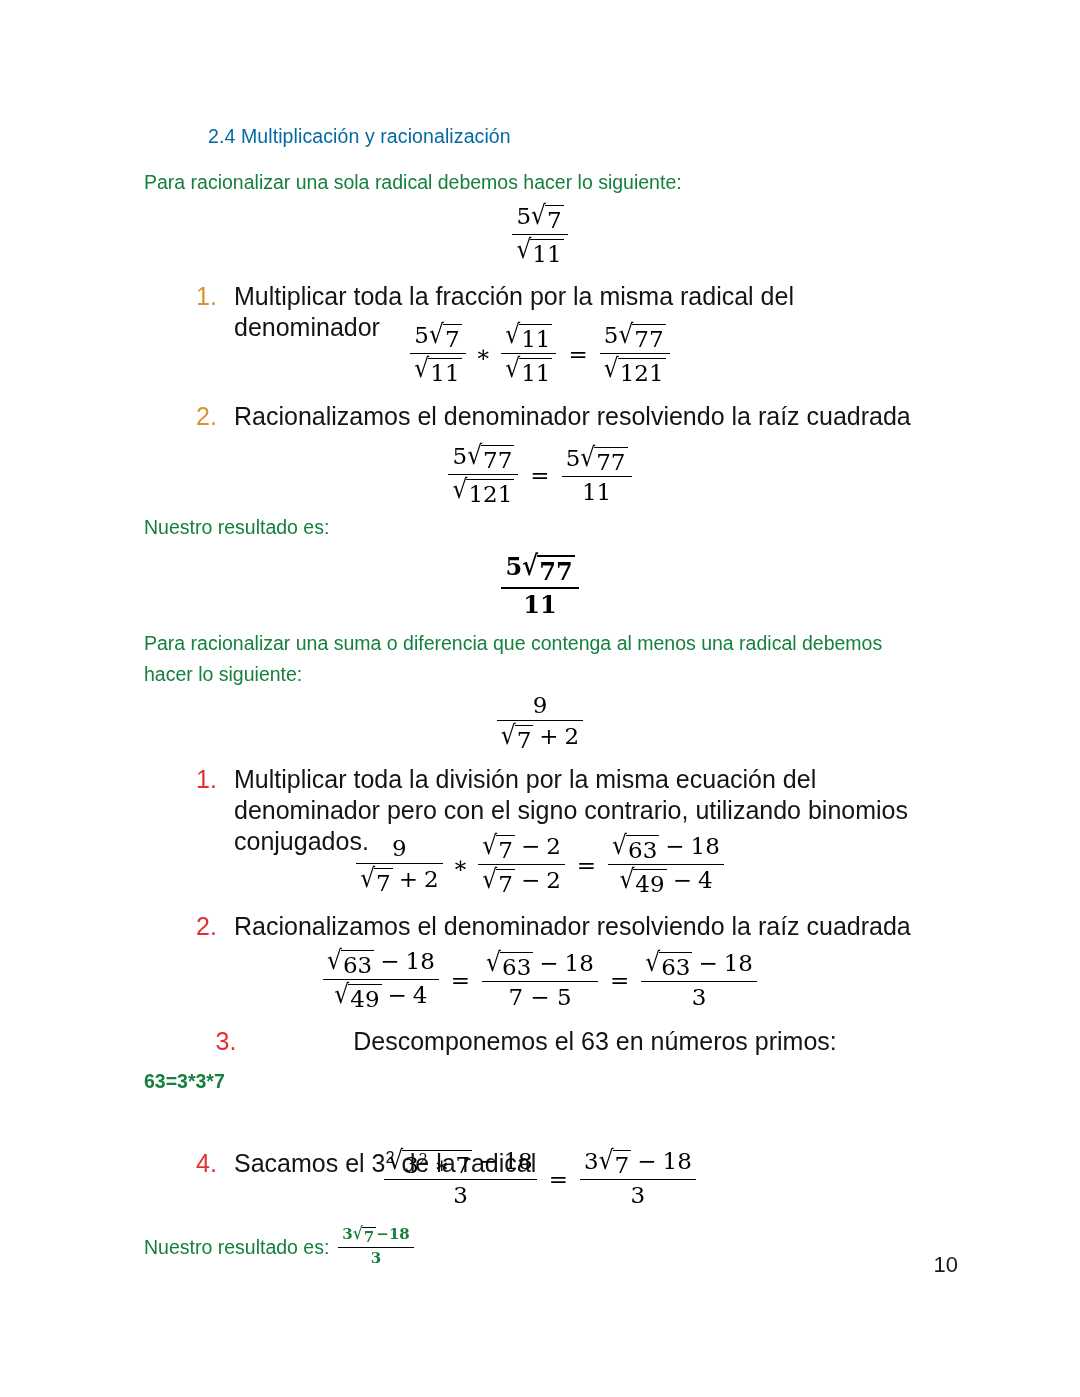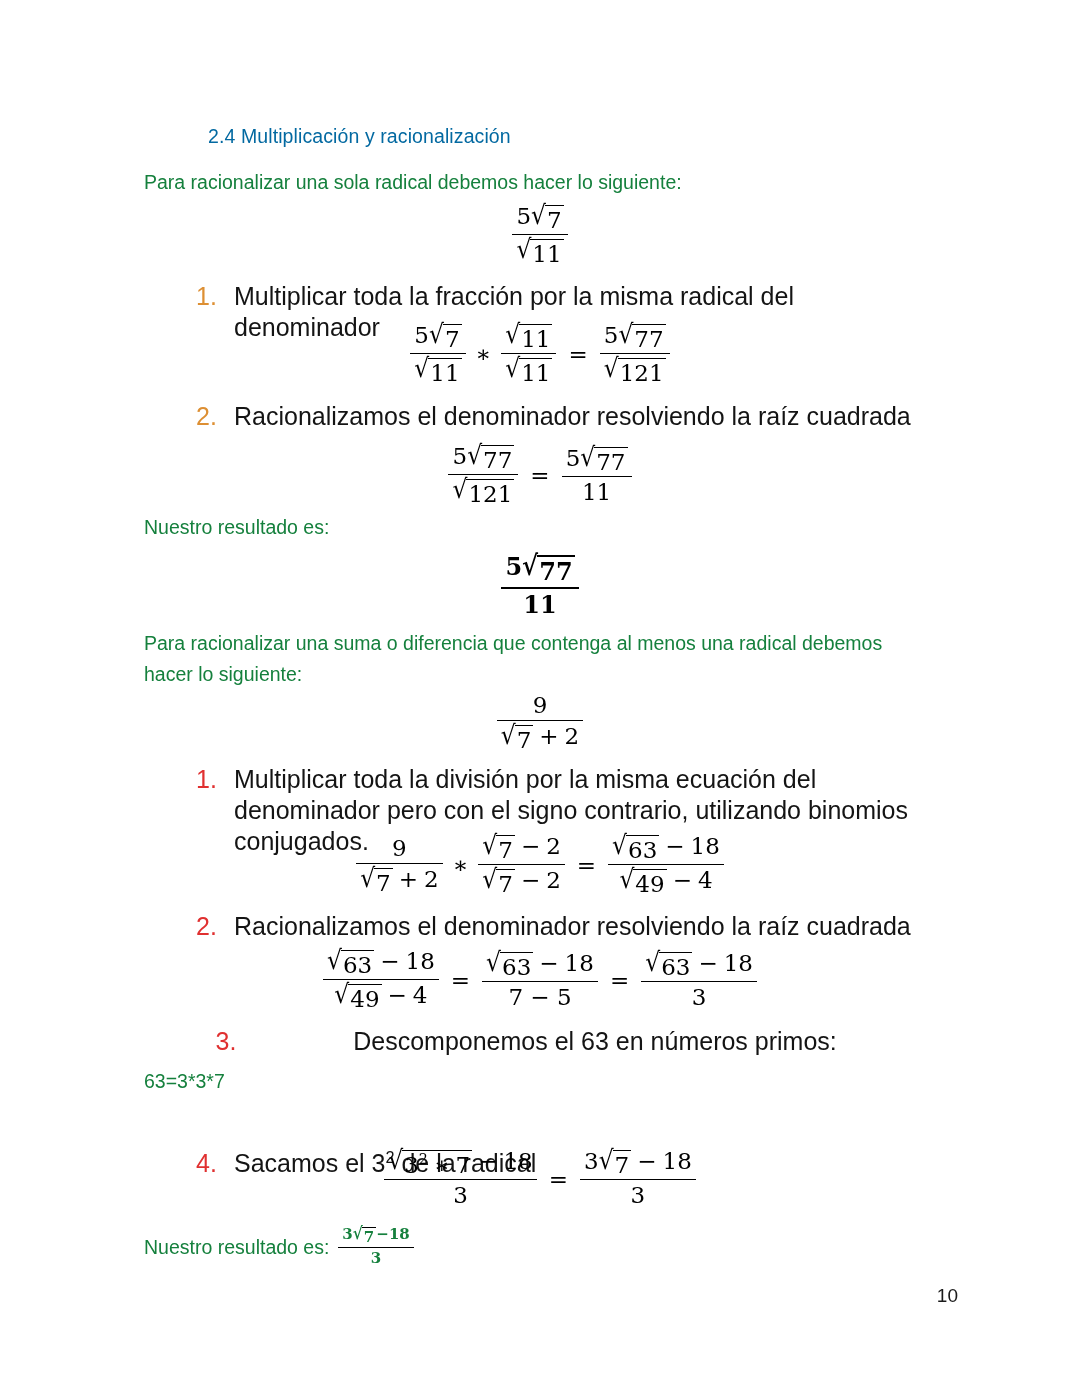--- a/index.html
+++ b/index.html
@@ -59,22 +59,22 @@
     display: inline-block;
     width: 700px;
     vertical-align: top;
   }
   .num-orange { color: #dd8f33; }
   .num-red    { color: #e03030; }
 
   .pagenum {
     position: absolute;
     right: 122px;
-    top: 1285px;
-    font-size: 19px;
+    top: 1252px;
+    font-size: 22px;
     color: #1a1a1a;
   }
 
   
   .math {
     position: absolute;
     font-family: "DejaVu Serif", "Liberation Serif", serif;
     color: #000;
     display: flex;
     align-items: center;
@@ -332,21 +332,21 @@
             </span><span class="op">−</span><span>18</span></span>
         <span class="denom">3</span>
       </span>
     </span>
   </div>
 
   <div class="listitem" style="top:1026px;text-align:center;">
     <span class="num num-red">3.</span><span class="txt">Descomponemos el 63 en números primos:</span>
   </div>
 
-  <div class="para" style="top:1066px;">63=3*3*7</div>
+  <div class="para" style="top:1066px;font-weight:bold;">63=3*3*7</div>
 
   <div class="listitem" style="top:1148px;">
     <span class="num num-red">4.</span><span class="txt"><span>Sacamos el 3</span><sup class="exp" style="font-size:0.65em;">2</sup><span> de la radical</span></span>
   </div>
 
   <div class="math" style="left:0;right:0;top:1148px;font-size:23px;">
     <span class="mrow">
       <span class="frac">
         <span class="numer"><span class="rad">
               <span class="sign">√</span>

